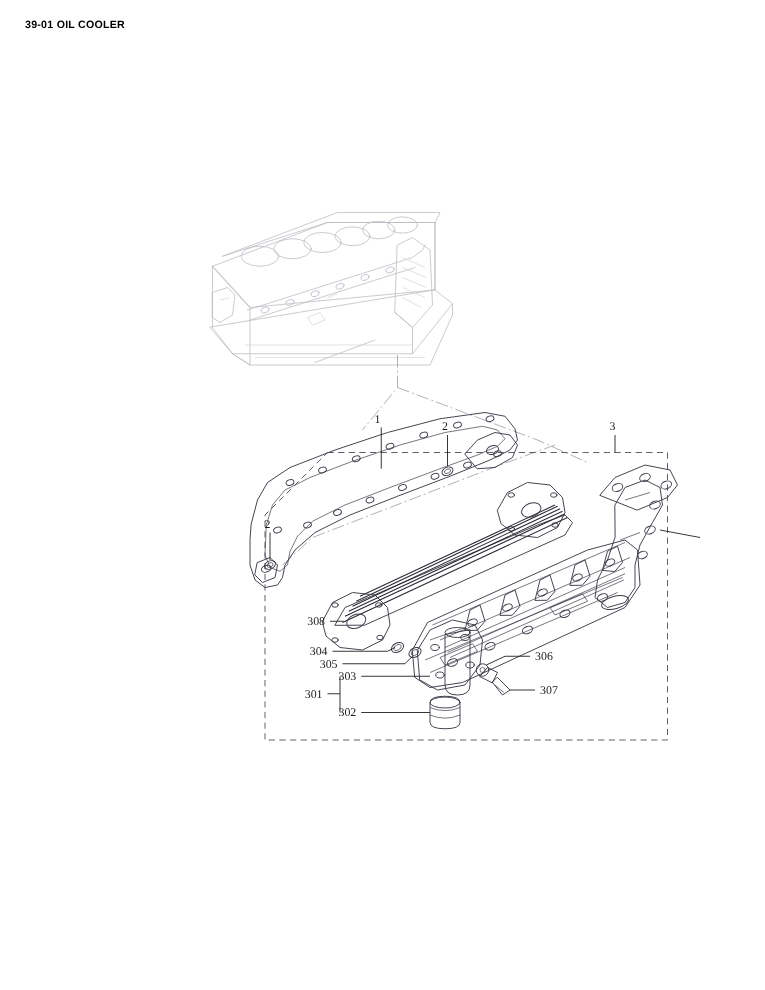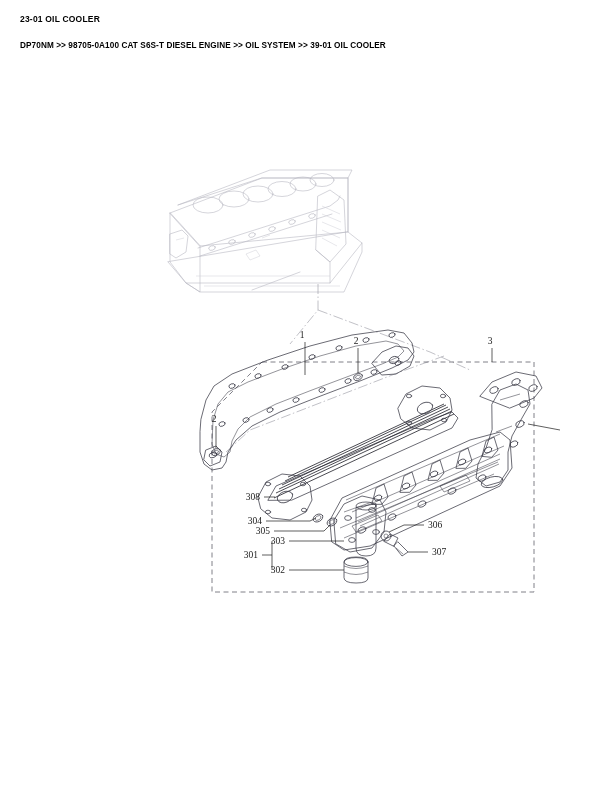--- a/index.html
+++ b/index.html
@@ -62,23 +62,22 @@
   .dash-box { stroke: #555560; stroke-width: 0.75; fill: none;
               stroke-dasharray: 5 3.5; }
   .chain { stroke: #8d8d98; stroke-width: 0.55; fill: none;
            stroke-dasharray: 10 2.5 1.5 2.5; }
 </style>
 </head>
 <body>
 
 <div class="page">
 
-  <div class="hdr-title">23-01 OIL COOLER</div>
-
-  <div class="hdr-breadcrumb">DP70NM &gt;&gt; 98705-0A100 CAT S6S-T DIESEL ENGINE &gt;&gt; OIL SYSTEM &gt;&gt; 39-01 OIL COOLER</div>
+  <div class="hdr-title">39-01 OIL COOLER</div>
+
 
   <div class="diagram">
   <svg viewBox="0 0 612 792" width="612" height="792" xmlns="http://www.w3.org/2000/svg">
 
     <g>
 
       <path class="eng-ln" d="M168 262 L186 283 L330 283 L362 243 L348 232 Z"></path>
       <path class="eng-ln" d="M186 283 L200 292 L344 292 L362 252 L362 243"></path>
 
       <path class="eng-ln" d="M170 213 L170 262 L186 283 L200 292 L200 246 Z"></path>

